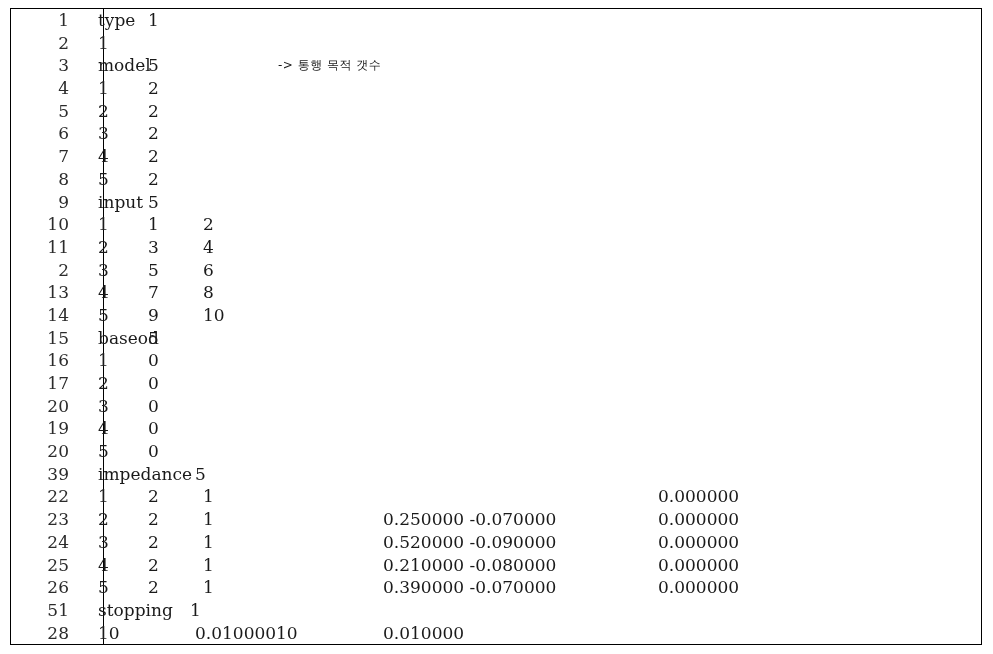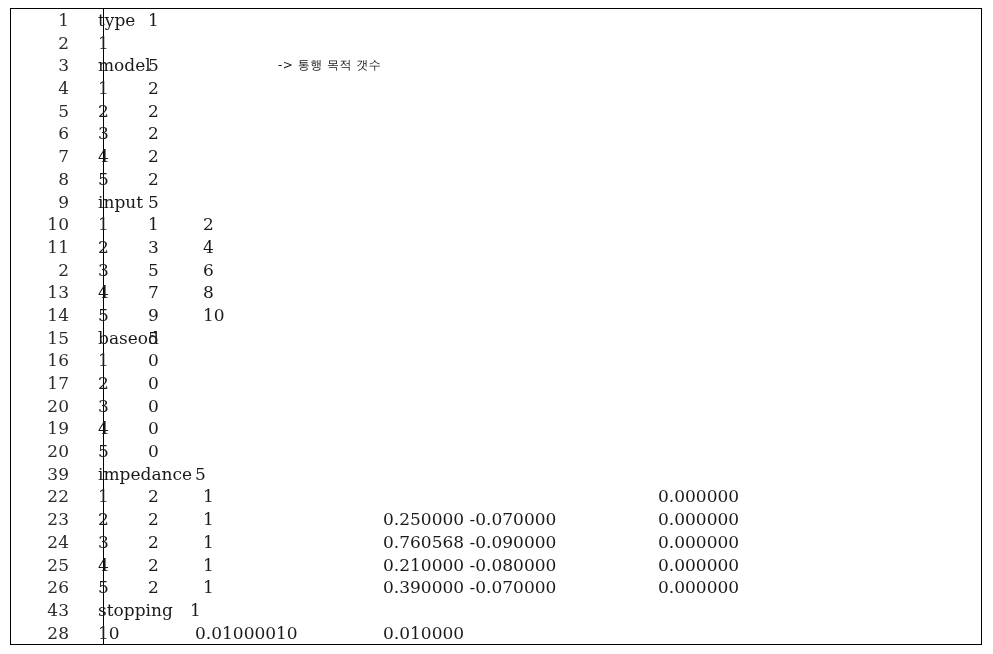--- a/index.html
+++ b/index.html
@@ -257,21 +257,21 @@
           <span class="tok" style="left: 285px;">0.250000 -0.070000</span>
           <span class="tok" style="left: 560px;">0.000000</span>
         </div>
       </div>
       <div class="code-line">
         <span class="line-number">24</span>
         <div class="line-content">
           <span class="tok" style="left: 0px;">3</span>
           <span class="tok" style="left: 50px;">2</span>
           <span class="tok" style="left: 105px;">1</span>
-          <span class="tok" style="left: 285px;">0.760568 -0.090000</span>
+          <span class="tok" style="left: 285px;">0.520000 -0.090000</span>
           <span class="tok" style="left: 560px;">0.000000</span>
         </div>
       </div>
       <div class="code-line">
         <span class="line-number">25</span>
         <div class="line-content">
           <span class="tok" style="left: 0px;">4</span>
           <span class="tok" style="left: 50px;">2</span>
           <span class="tok" style="left: 105px;">1</span>
           <span class="tok" style="left: 285px;">0.210000 -0.080000</span>
@@ -282,21 +282,21 @@
         <span class="line-number">26</span>
         <div class="line-content">
           <span class="tok" style="left: 0px;">5</span>
           <span class="tok" style="left: 50px;">2</span>
           <span class="tok" style="left: 105px;">1</span>
           <span class="tok" style="left: 285px;">0.390000 -0.070000</span>
           <span class="tok" style="left: 560px;">0.000000</span>
         </div>
       </div>
       <div class="code-line">
-        <span class="line-number">43</span>
+        <span class="line-number">51</span>
         <div class="line-content">
           <span class="tok" style="left: 0px;">stopping</span>
           <span class="tok" style="left: 92px;">1</span>
         </div>
       </div>
       <div class="code-line">
         <span class="line-number">28</span>
         <div class="line-content">
           <span class="tok" style="left: 0px;">10</span>
           <span class="tok" style="left: 97px;">0.010000</span>

